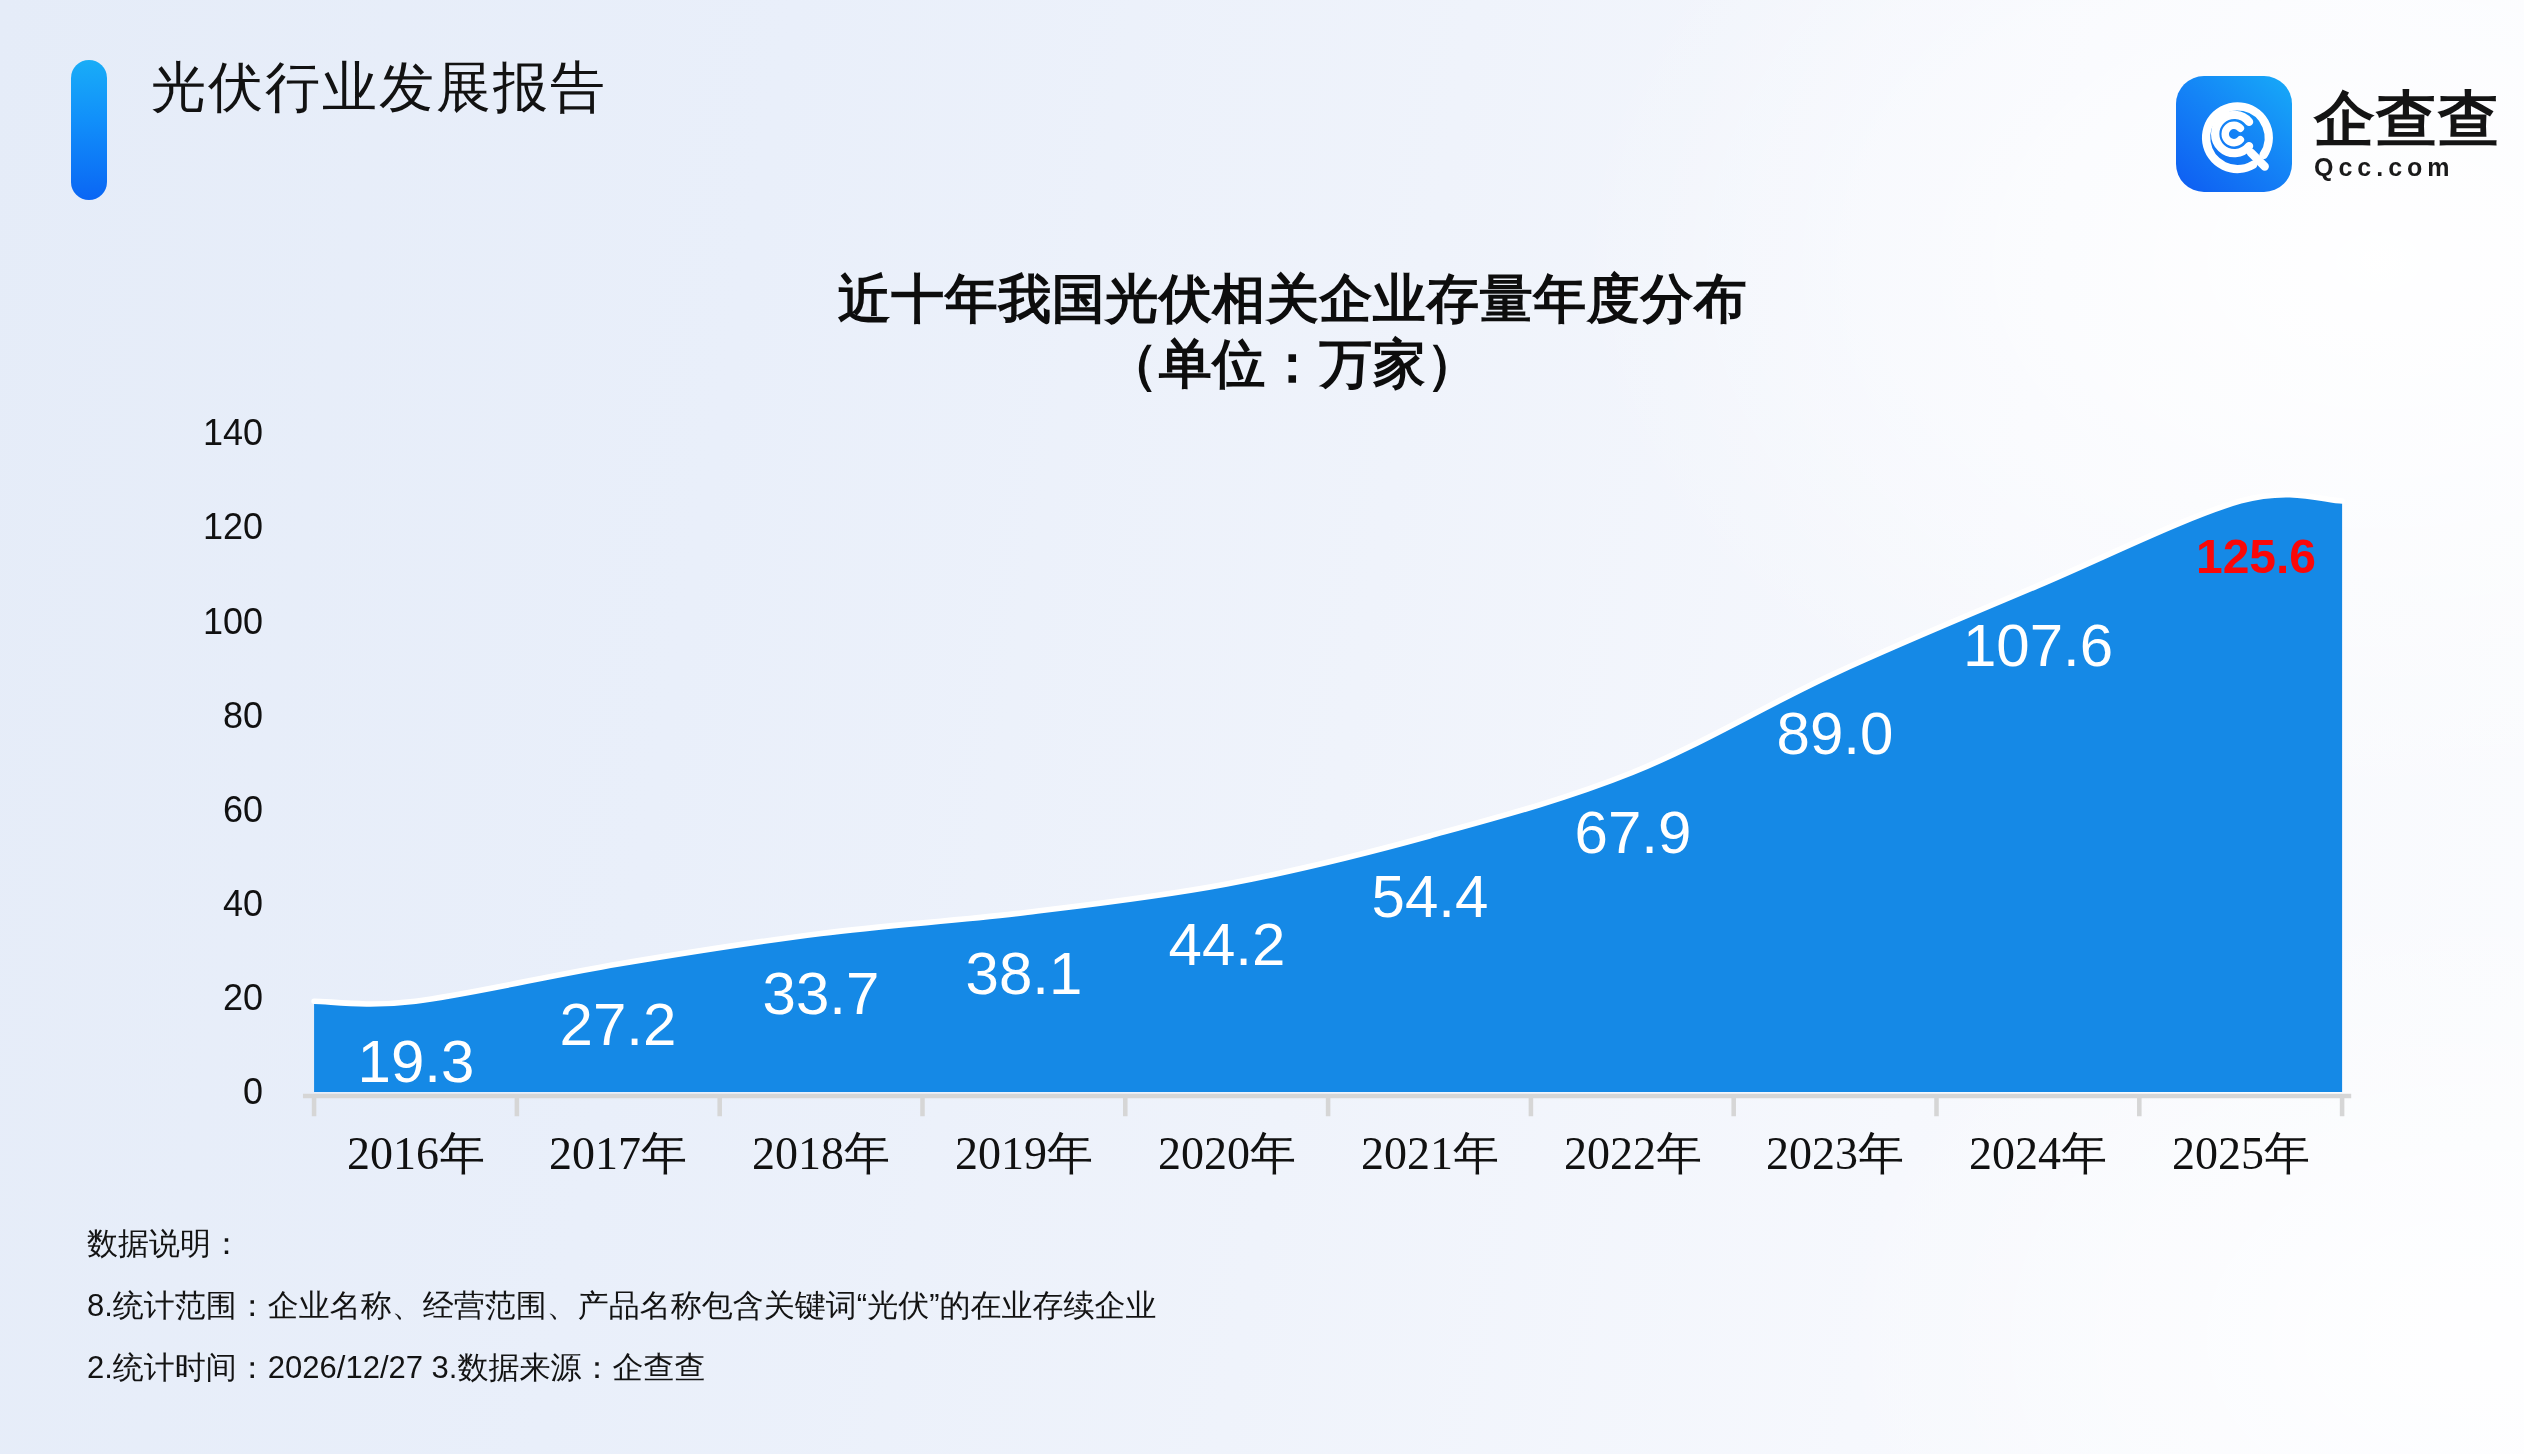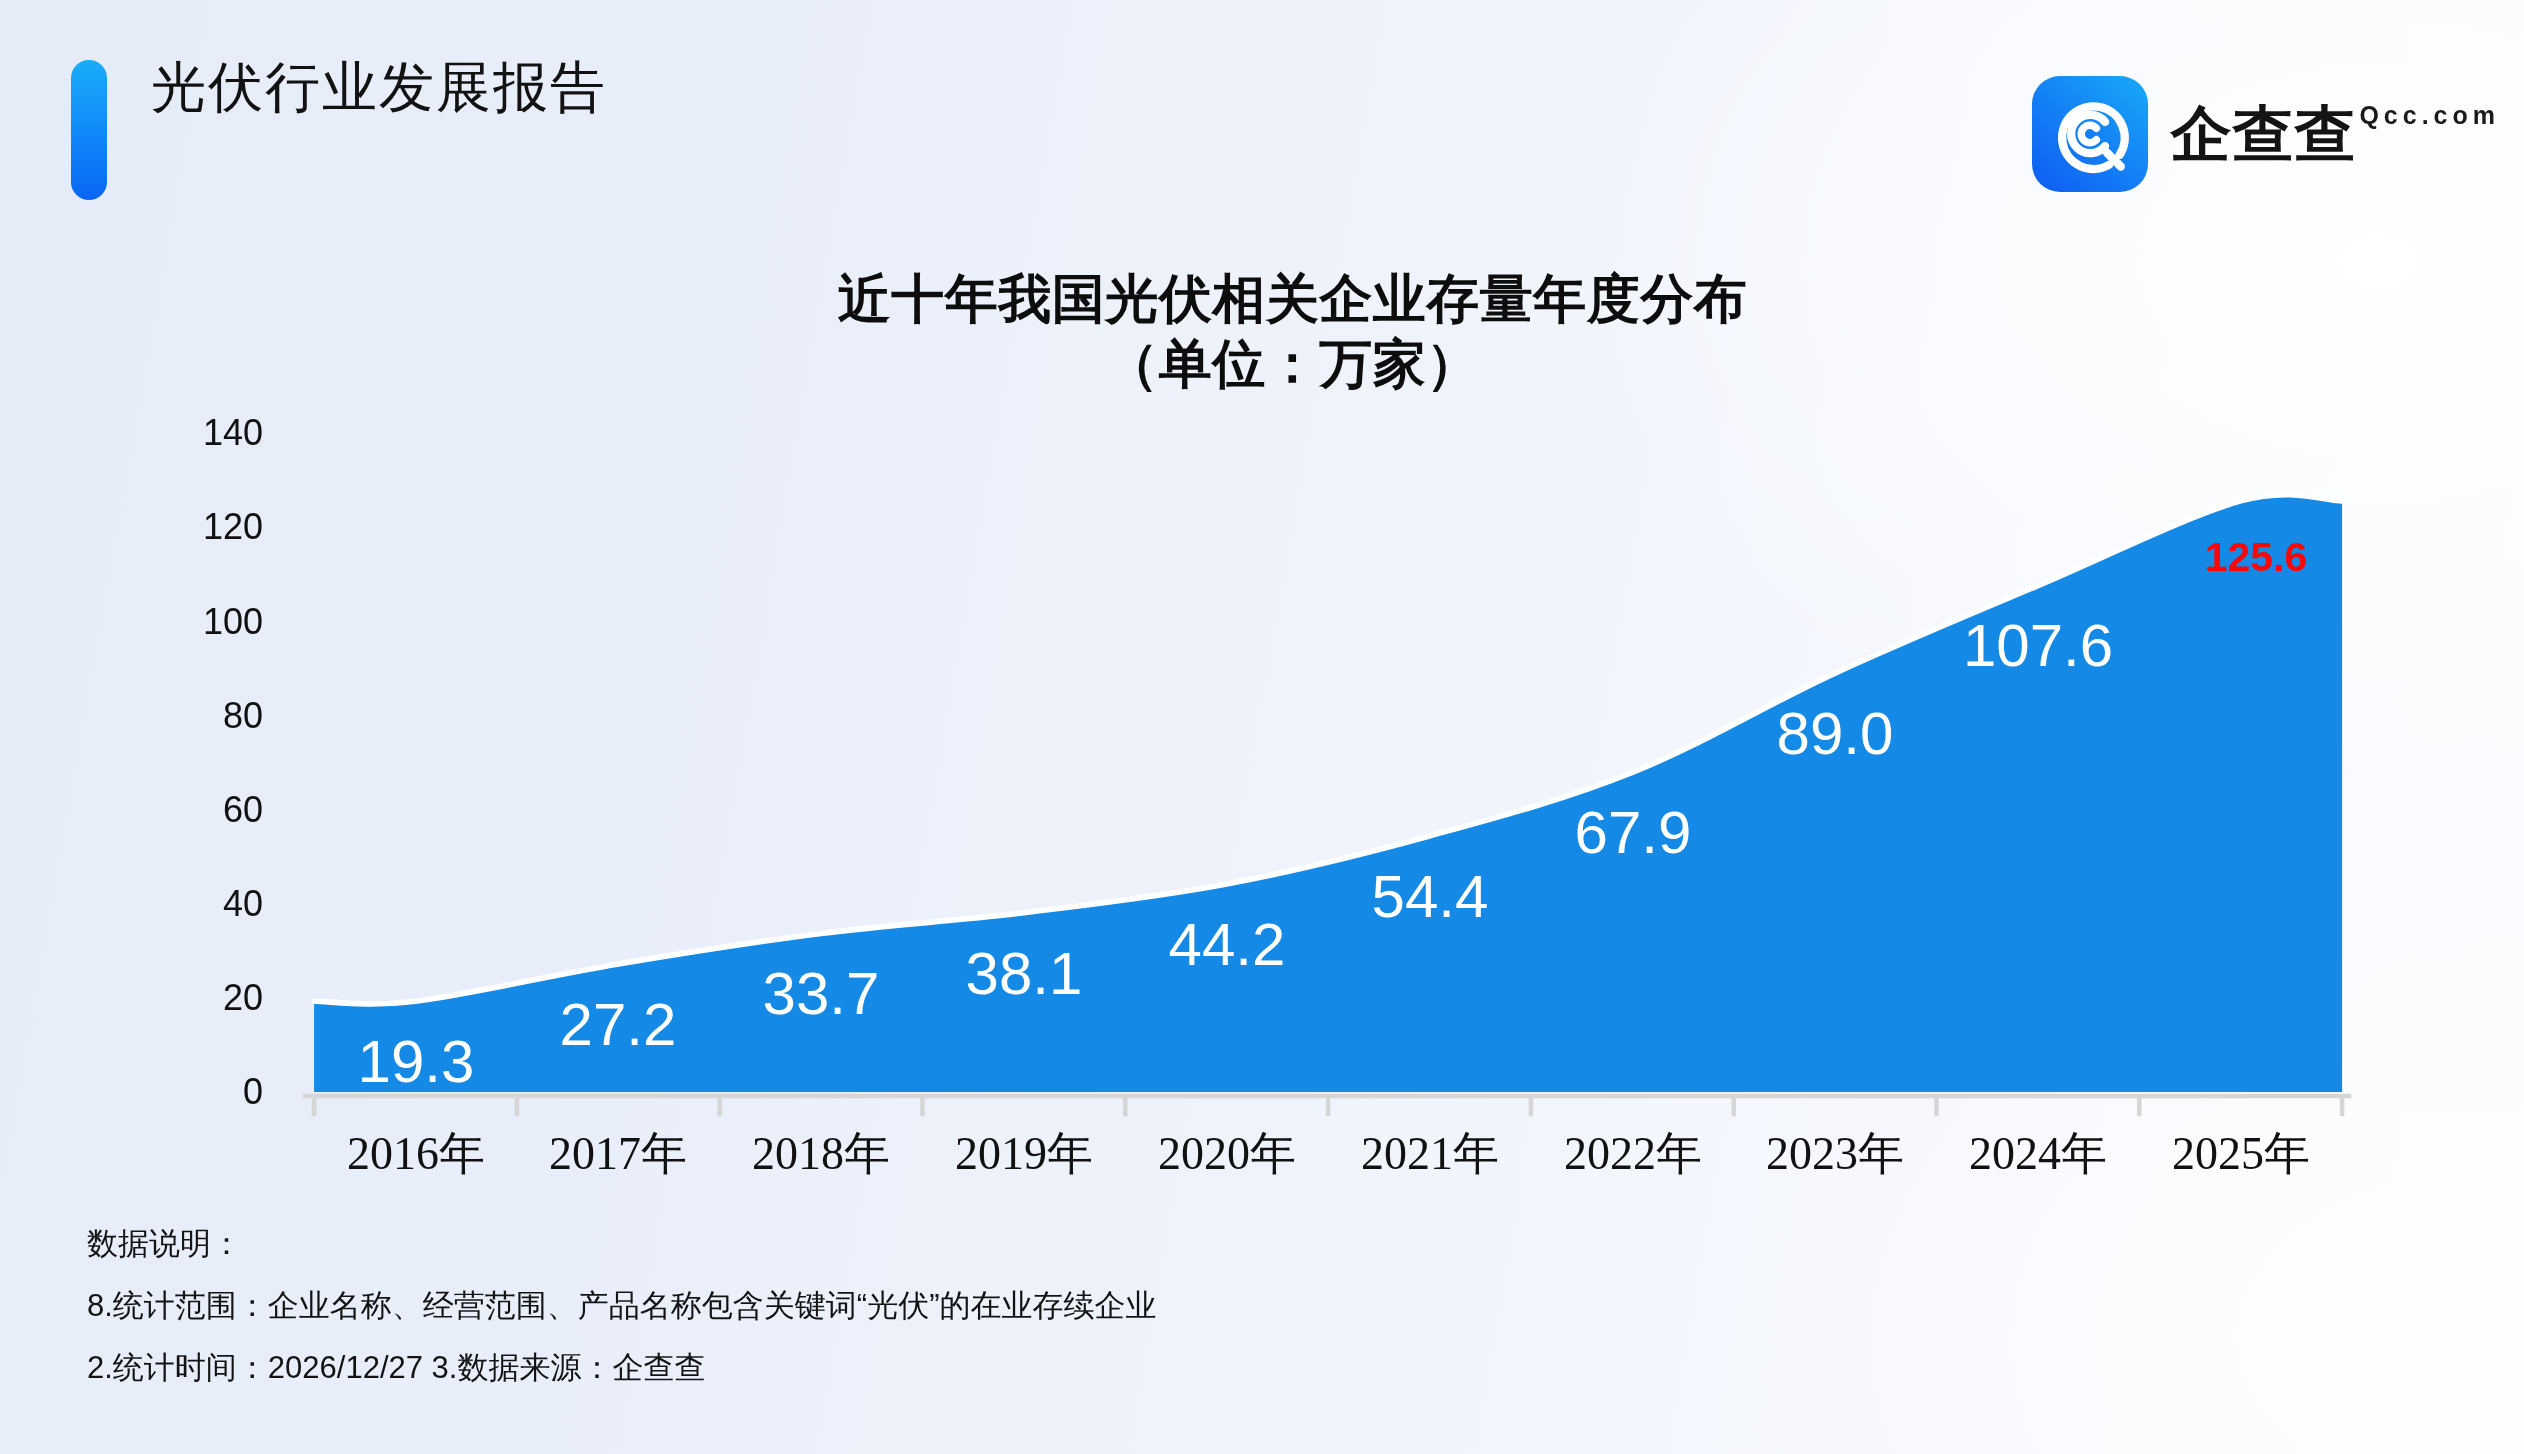--- a/index.html
+++ b/index.html
@@ -59,21 +59,21 @@
     height: 116px;
     border-radius: 28px;
     background: linear-gradient(40deg, #0e5cf2 0%, #1483f6 52%, #17abf8 100%);
     display: flex;
     align-items: center;
     justify-content: center;
     flex: none;
   }
   .logo-wordmark {
     display: flex;
-    flex-direction: row;
+    flex-direction: column;
     justify-content: center;
     gap: 3px;
   }
   .logo-cn {
     font-size: 61px;
     font-weight: bold;
     color: #141414;
     letter-spacing: 1px;
     line-height: 1.05;
     white-space: nowrap;
@@ -142,21 +142,21 @@
   }
   .dlabel {
     position: absolute;
     font-size: 60px;
     color: #ffffff;
     line-height: 1;
     white-space: nowrap;
     transform: translate(-50%, -50%);
   }
   .dlabel.highlight {
-    font-size: 41px;
+    font-size: 48px;
     font-weight: bold;
     color: #fb0707;
   }
 
   
   .notes {
     position: absolute;
     left: 87px;
     top: 1228px;
     width: 2121px;

